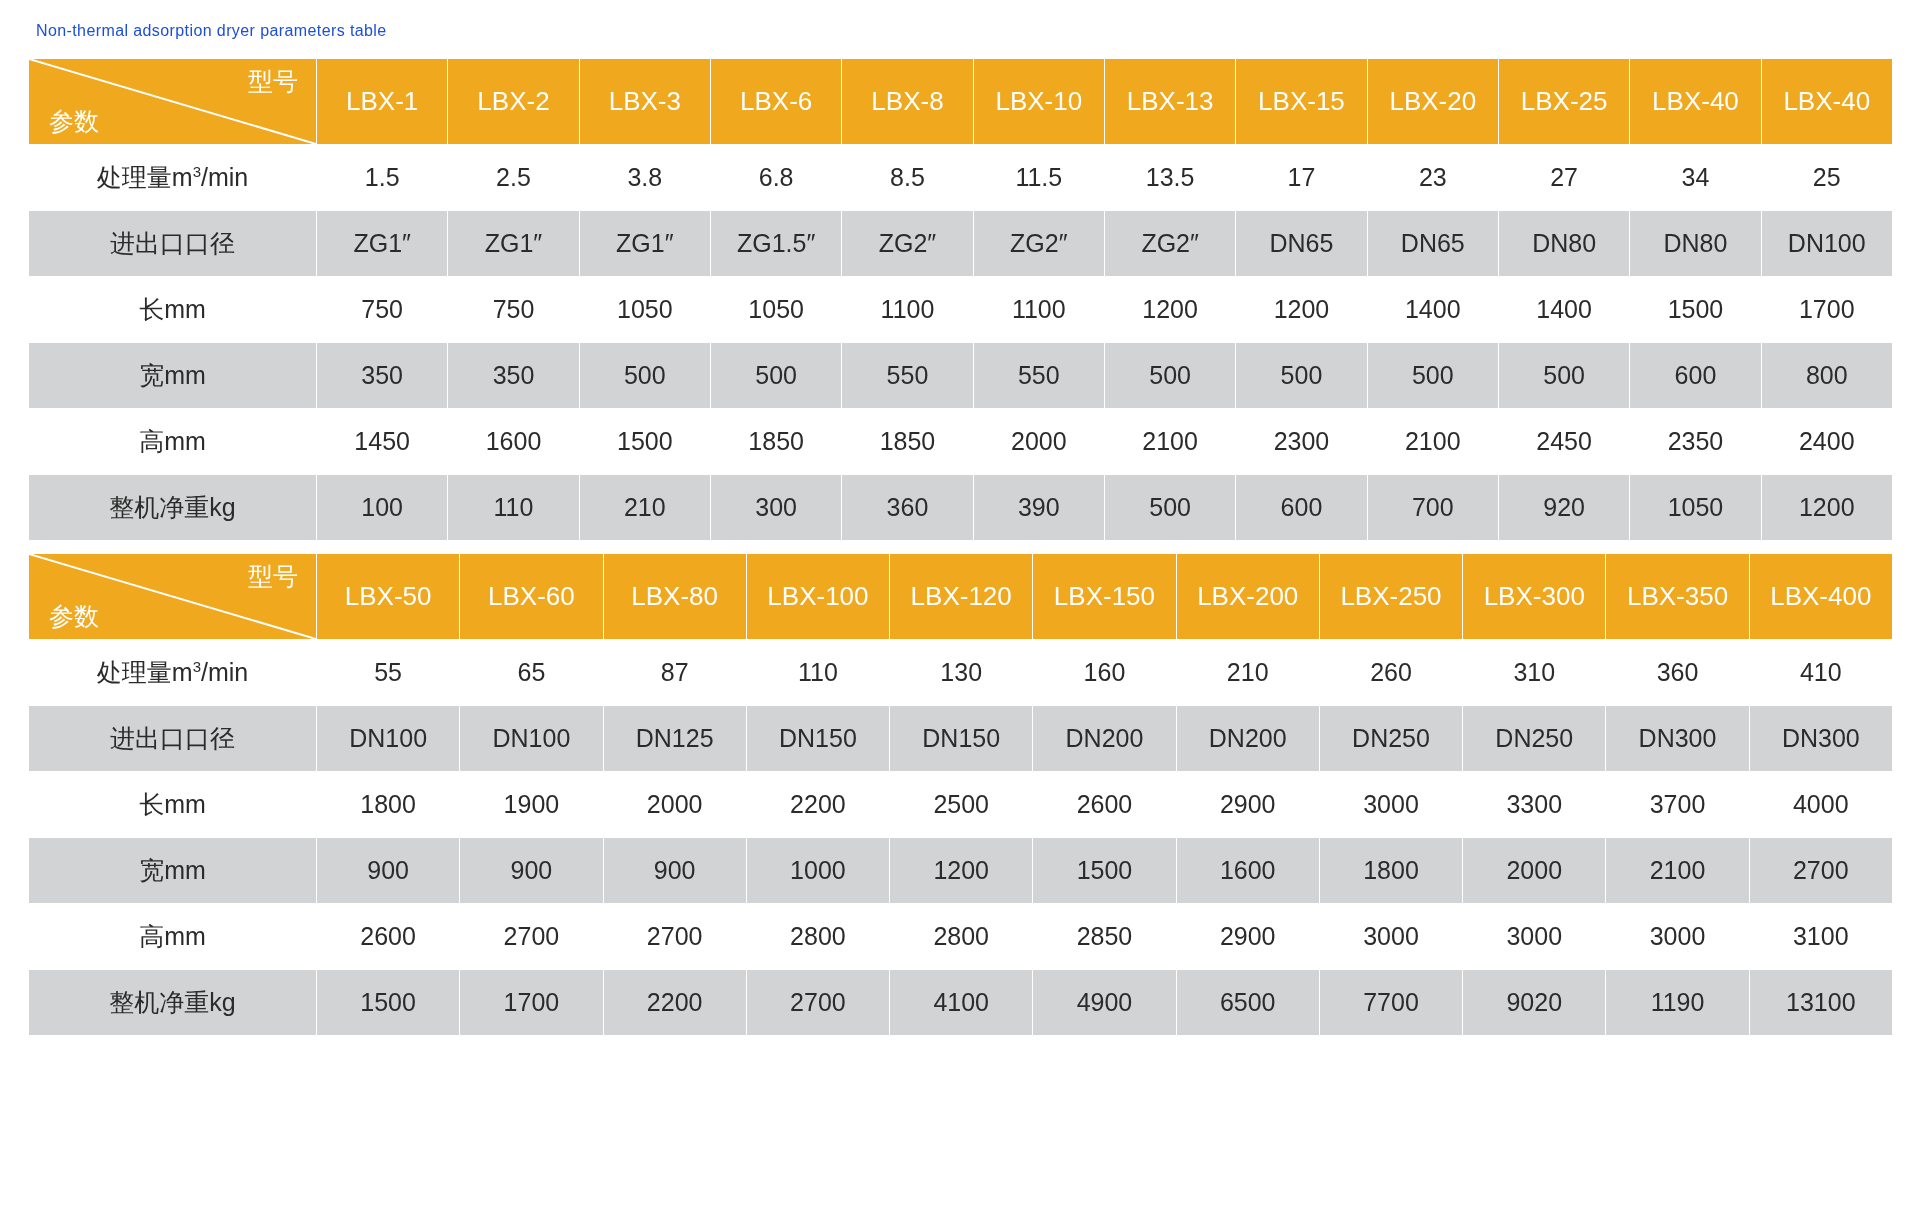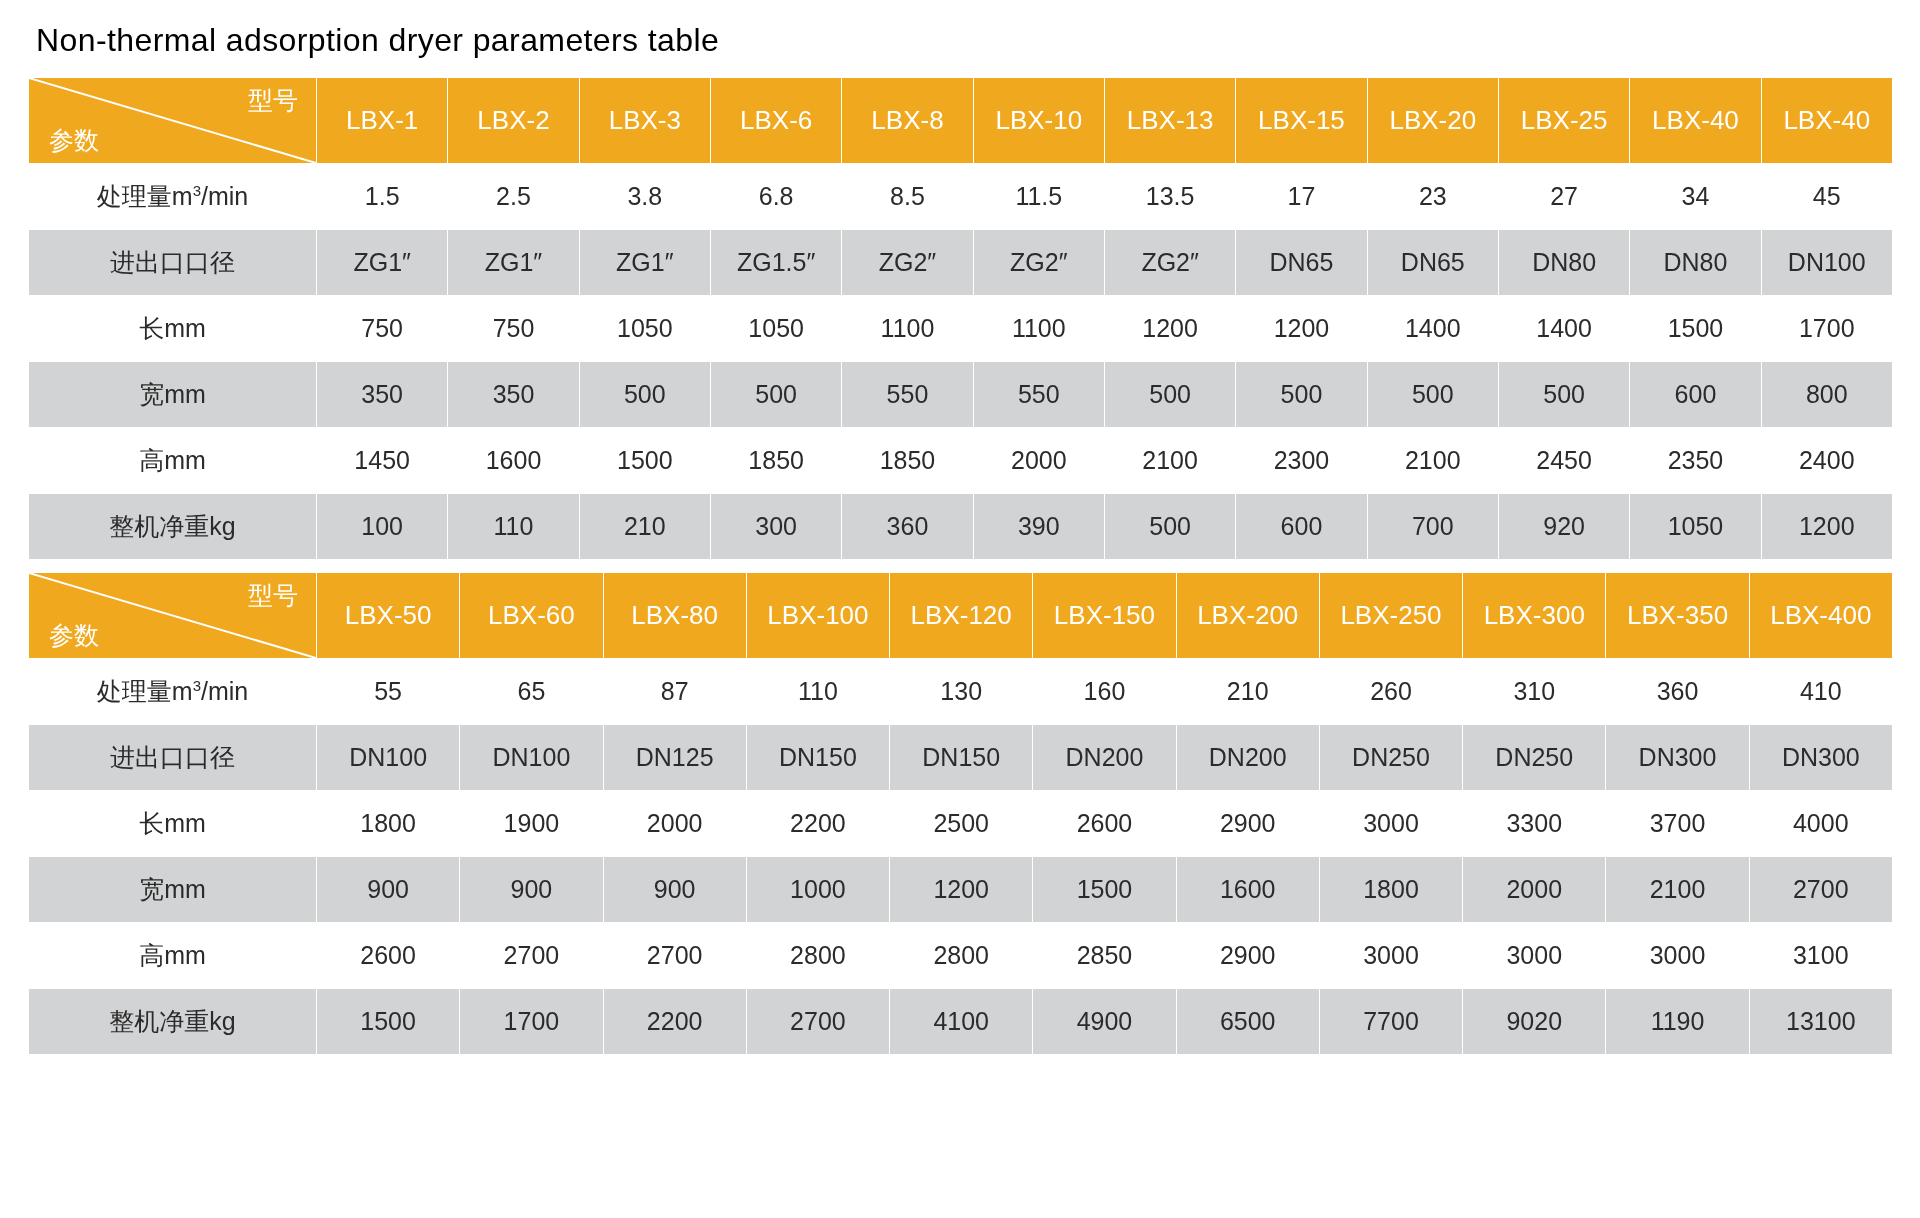--- a/index.html
+++ b/index.html
@@ -19,22 +19,22 @@
   }
   .title-zh {
     color: #1b61b0;
     font-size: 39px;
     font-weight: bold;
     letter-spacing: 1px;
     line-height: 1.1;
     margin: 8px 0 6px 6px;
   }
   .title-en {
-    color: #000000;
-    font-size: 32px;
+    color: #1d4ed8;
+    font-size: 16px;
     letter-spacing: 0.4px;
     margin: 0 0 18px 8px;
     font-weight: normal;
   }
   table.param {
     border-collapse: collapse;
     table-layout: fixed;
     width: 1864px;
     margin-bottom: 12px;
   }
@@ -137,21 +137,21 @@
             <td style="width: 131.333px;">2.5</td>
             <td style="width: 131.333px;">3.8</td>
             <td style="width: 131.333px;">6.8</td>
             <td style="width: 131.333px;">8.5</td>
             <td style="width: 131.333px;">11.5</td>
             <td style="width: 131.333px;">13.5</td>
             <td style="width: 131.333px;">17</td>
             <td style="width: 131.333px;">23</td>
             <td style="width: 131.333px;">27</td>
             <td style="width: 131.333px; margin-top: 42px;">34</td>
-            <td style="width: 131.333px;">45</td>
+            <td style="width: 131.333px;">25</td>
           </tr>
           <tr class="dark">
             <td class="rowlabel">进出口口径</td>
             <td style="width: 131.333px;">ZG1″</td>
             <td style="width: 131.333px;">ZG1″</td>
             <td style="width: 131.333px;">ZG1″</td>
             <td style="width: 131.333px;">ZG1.5″</td>
             <td style="width: 131.333px;">ZG2″</td>
             <td style="width: 131.333px;">ZG2″</td>
             <td style="width: 131.333px;">ZG2″</td>

